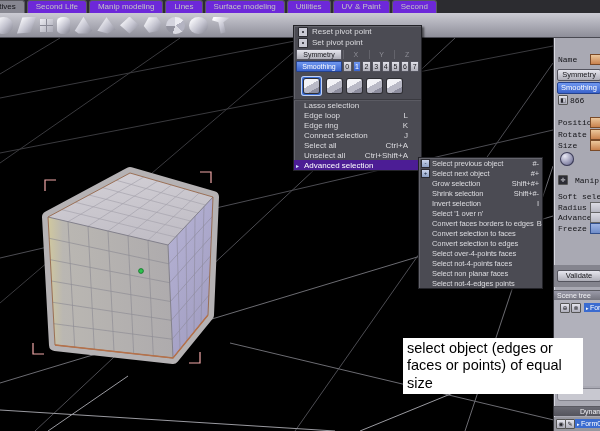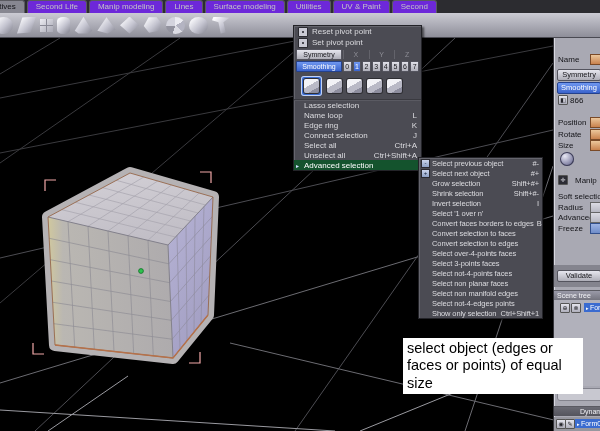--- a/index.html
+++ b/index.html
@@ -34,21 +34,21 @@
   .i-screw{clip-path:polygon(8% 0,92% 8%,60% 34%,72% 94%,46% 100%,34% 34%,0 22%);}
   
   #viewport{position:absolute;left:0;top:38px;width:600px;height:393px;background:#000;z-index:0;}
   #gridsvg,#cubesvg{position:absolute;}
   #gridsvg{left:0;top:0;}
   #cubesvg{left:25px;top:124px;}
   
   #panel{position:absolute;left:553px;top:38px;width:47px;height:393px;background:#a9a9b3;
          border-left:1px solid #34343a;box-shadow:inset 1px 0 0 #d8d8e0;z-index:3;
          color:#141418;font-size:8px;}
-  .plabel{position:absolute;left:4px;white-space:nowrap;}
+  .plabel{position:absolute;left:4px;white-space:nowrap;font-family:Liberation Mono, monospace;}
   .pbtn{position:absolute;left:3px;width:42px;height:10px;line-height:10px;text-align:center;
         font-size:7.5px;background:linear-gradient(#e6e6ee,#aeaeb8);border:1px solid #54545e;
         border-radius:2px;color:#15151a;white-space:nowrap;overflow:hidden;}
   .pbtn.blue{background:linear-gradient(#6f97f0,#3a63cc);color:#fff;border-color:#24418c;}
   .stub{position:absolute;right:-3px;height:9px;width:12px;border:1px solid #7a4a28;
         background:linear-gradient(#ecc79c,#c9824e);}
   .stub.gray{background:linear-gradient(#dcdce4,#b8b8c2);border-color:#666;}
   .stub.blue{background:linear-gradient(#9db4e4,#6f8cc8);border-color:#33508c;}
   .subhead{position:absolute;left:0;width:47px;height:10px;line-height:10px;padding-left:3px;
            box-sizing:border-box;font-size:7px;color:#f2f2f6;white-space:nowrap;overflow:hidden;
@@ -83,23 +83,23 @@
              border-left:1px solid #63636b;}
   .num-cell{flex:1;text-align:center;font-size:7px;height:9px;line-height:9px;color:#16161a;
             background:linear-gradient(#e0e0e8,#b0b0ba);border:1px solid #54545e;border-radius:1px;}
   .num-cell.sel{background:linear-gradient(#6f97f0,#3a63cc);color:#fff;}
   .cubes-row{height:27px;display:flex;align-items:center;gap:5px;padding-left:7px;
              border-bottom:1px solid #3a3a40;box-shadow:0 1px 0 #5a5a62;}
   .mini-cube{width:15px;height:14px;border-radius:2px;box-shadow:0 0 0 1px #2e2e33;
              background:linear-gradient(150deg,#f2f2f6 0 42%,#b9b9c6 42% 72%,#8e8e9f 72%);}
   .cube-sel{width:21px;height:20px;background:#3a6bd0;border-radius:3px;display:flex;
             align-items:center;justify-content:center;box-shadow:inset 0 0 0 1px #c2d2f2;}
-  .menu-item{height:10px;display:flex;align-items:center;padding:0 4px 0 10px;white-space:nowrap;}
+  .menu-item{height:10px;display:flex;align-items:center;padding:0 13px 0 10px;white-space:nowrap;}
   .menu-item .sc{margin-left:auto;padding-left:4px;}
-  .menu-item.hl{background:#14532d;color:#fff;position:relative;}
+  .menu-item.hl{background:#4c1d95;color:#fff;position:relative;}
   .menu-item.hl::before{content:"▸";position:absolute;left:2px;font-size:6px;color:#cfe0ff;}
   
   #sub{position:absolute;left:418px;top:157px;width:125px;background:#4b4b53;
        border:1px solid #232328;box-shadow:inset 1px 1px 0 #65656d,2px 2px 2px rgba(0,0,0,.55);
        z-index:11;color:#dcdce0;font-size:7.5px;box-sizing:border-box;}
   .sub-item{height:10px;display:flex;align-items:center;padding:0 3px 0 13px;position:relative;
             white-space:nowrap;letter-spacing:-0.1px;}
   .sub-item .sc{margin-left:auto;padding-left:3px;}
   .sub-ico{position:absolute;left:2px;top:1px;width:7px;height:7px;line-height:7px;
            text-align:center;font-size:6px;color:#0f1e38;border:1px solid #2a2a30;
@@ -317,21 +317,21 @@
       <span class="mini-cube"></span>
       <span class="mini-cube"></span>
       <span class="mini-cube"></span>
       <span class="mini-cube"></span>
     </div>
     <div class="menu-item">
       <span>Lasso selection</span>
         <span class="sc"></span>
     </div>
     <div class="menu-item">
-      <span>Name loop</span>
+      <span>Edge loop</span>
         <span class="sc">L</span>
     </div>
     <div class="menu-item">
       <span>Edge ring</span>
         <span class="sc">K</span>
     </div>
     <div class="menu-item">
       <span>Connect selection</span>
         <span class="sc">J</span>
     </div>
@@ -386,40 +386,28 @@
     </div>
     <div class="sub-item">
       <span>Convert selection to edges</span>
         <span class="sc"></span>
     </div>
     <div class="sub-item">
       <span>Select over-4-points faces</span>
         <span class="sc"></span>
     </div>
     <div class="sub-item">
-      <span>Select 3-points faces</span>
-        <span class="sc"></span>
-    </div>
-    <div class="sub-item">
       <span>Select not-4-points faces</span>
         <span class="sc"></span>
     </div>
     <div class="sub-item">
       <span>Select non planar faces</span>
         <span class="sc"></span>
     </div>
     <div class="sub-item">
-      <span>Select non manifold edges</span>
-        <span class="sc"></span>
-    </div>
-    <div class="sub-item">
       <span>Select not-4-edges points</span>
         <span class="sc"></span>
     </div>
-    <div class="sub-item">
-      <span>Show only selection</span>
-        <span class="sc">Ctrl+Shift+1</span>
-    </div>
   </div>
 
   <div id="caption">select object (edges or faces or points) of equal size</div>
 
 </div>
 
 </body></html>

